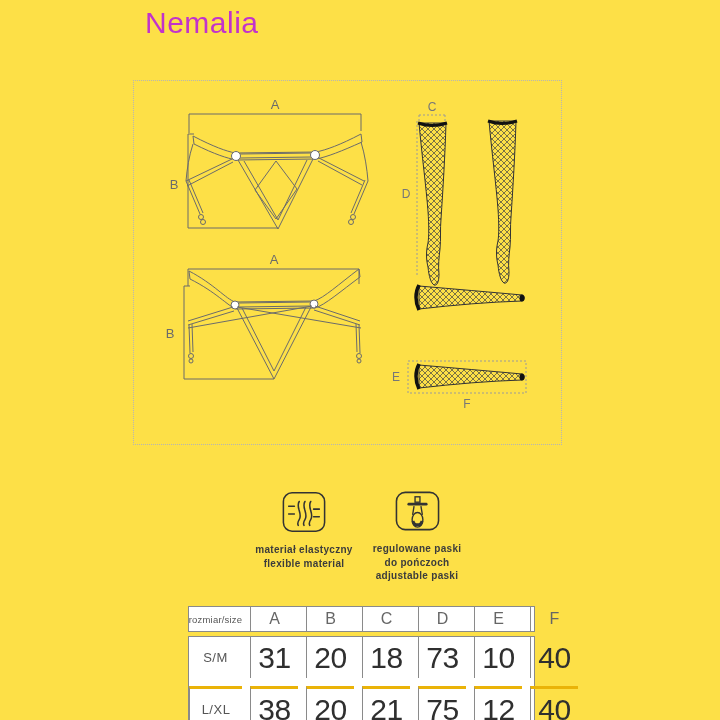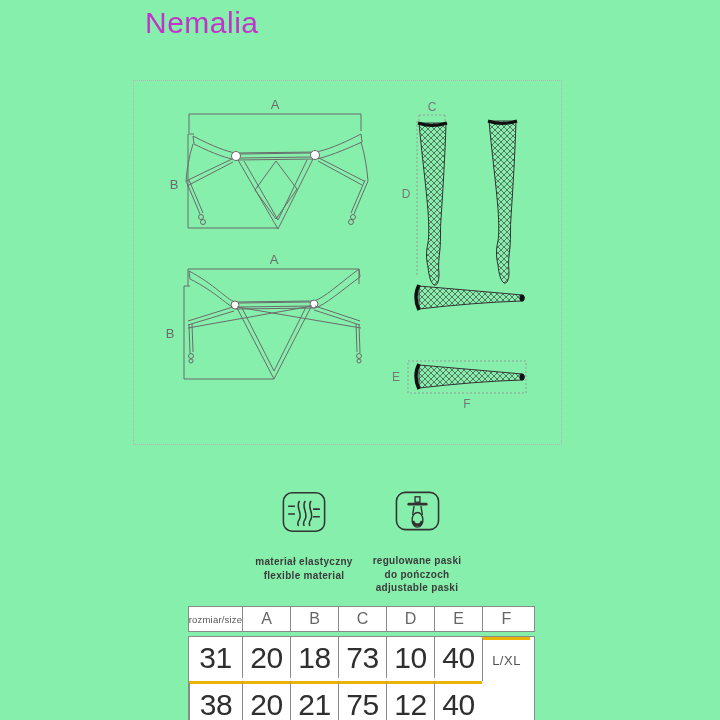--- a/index.html
+++ b/index.html
@@ -1,35 +1,35 @@
 <!DOCTYPE html>
 <html><head>
 <meta charset="utf-8">
 <style>
   html,body{margin:0;padding:0;background:#fff;}
-  .page{position:relative;width:720px;height:720px;background:#86efac;
+  .page{position:relative;width:720px;height:720px;background:#fde047;
         font-family:"Liberation Sans",sans-serif;overflow:hidden;}
 
   .title{position:absolute;left:145px;top:6px;font-size:30px;font-weight:400;
          letter-spacing:0.5px;color:#c233cb;}
 
   .diagram-box{position:absolute;left:133px;top:80px;width:427px;height:363px;
                border:1px dotted #b5b5b5;}
   .diagram-box svg{position:absolute;left:0;top:0;}
 
   .feature{position:absolute;text-align:center;}
   .feature-1{left:234px;top:488px;width:140px;}
   .feature-2{left:347px;top:487px;width:140px;}
   .feature svg{display:inline-block;}
-  .caption{margin-top:15px;font-size:10px;font-weight:700;color:#3c3c3c;line-height:13.5px;
+  .caption{margin-top:3px;font-size:10px;font-weight:700;color:#3c3c3c;line-height:13.5px;
            letter-spacing:0.3px;}
 
   .size-table{position:absolute;left:188px;top:606px;width:347px;}
   .grid{display:grid;grid-template-columns:53px repeat(6,48px);
-        border:1px solid #8a8a8a;background:#fff;}
+        border:1px solid #8a8a8a;background:#fff;gap:8px;}
   .grid .cell{display:flex;align-items:center;justify-content:center;
               border-left:1px solid #8a8a8a;}
   .grid .cell:first-child{border-left:none;}
   .hdr-row .cell{height:24px;font-size:16px;color:#666;}
   .hdr-row .cell.small{font-size:9.5px;color:#555;letter-spacing:0.2px;}
   .body-grid{margin-top:4px;}
   .body-grid .cell{height:41px;}
   .body-grid .row2{border-top:3px solid #eab308;}
   .size-label{font-size:13px;color:#555;letter-spacing:0.5px;}
   .num{font-size:30px;font-weight:400;color:#2f2f2f;letter-spacing:-0.5px;}
@@ -169,20 +169,21 @@
     <div class="grid hdr-row">
       <div class="cell small">rozmiar/size</div>
       <div class="cell">A</div>
       <div class="cell">B</div>
       <div class="cell">C</div>
       <div class="cell">D</div>
       <div class="cell">E</div>
       <div class="cell">F</div>
     </div>
     <div class="grid body-grid">
+      <div class="cell size-label">S/M</div>
       <div class="cell num">31</div>
       <div class="cell num">20</div>
       <div class="cell num">18</div>
       <div class="cell num">73</div>
       <div class="cell num">10</div>
       <div class="cell num">40</div>
 
       <div class="cell size-label row2">L/XL</div>
       <div class="cell num row2">38</div>
       <div class="cell num row2">20</div>

